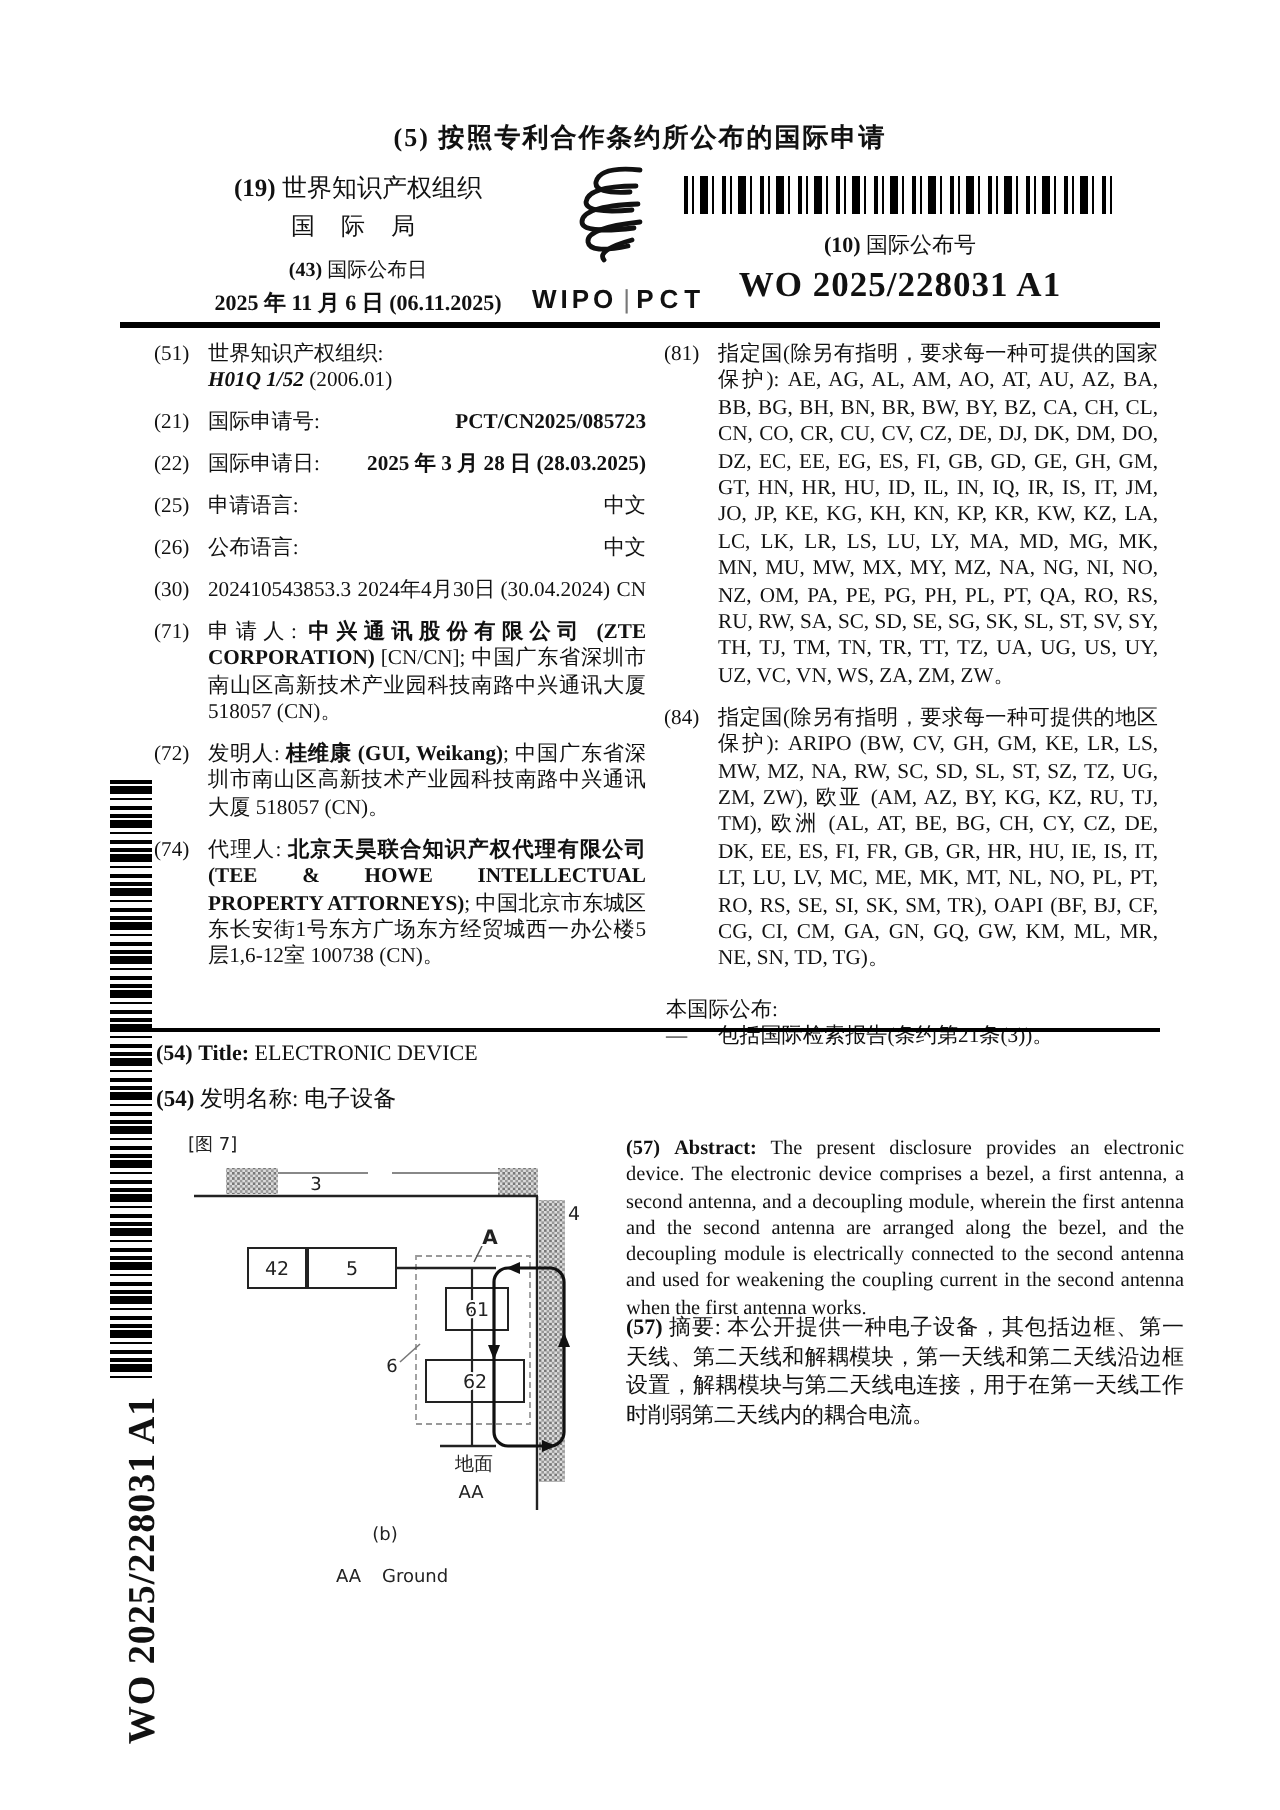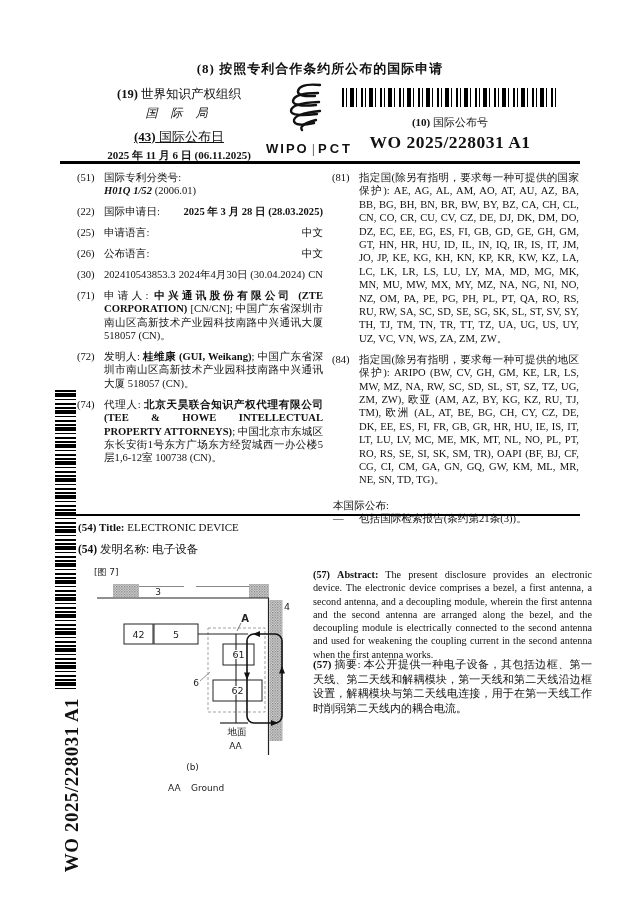--- a/index.html
+++ b/index.html
@@ -6,22 +6,22 @@
   .page{position:relative;width:640px;height:905px;background:#fff;color:#111;
         font-family:"Liberation Serif","DejaVu Serif",serif;overflow:hidden;}
   .b{font-weight:bold;}
   .bi{font-weight:bold;font-style:italic;}
 
   
   .h12{position:absolute;left:0;top:60px;width:100%;text-align:center;
        font-size:13px;font-weight:bold;letter-spacing:1px;}
   .h-left{position:absolute;left:88px;top:86px;width:182px;text-align:center;}
   .h-left .l19{font-size:12.5px;}
-  .h-left .l19b{font-size:12px;letter-spacing:5px;margin-top:2px;font-style:italic;}
-  .h-left .l43{font-size:13px;margin-top:6px;text-decoration:underline;}
+  .h-left .l19b{font-size:12px;letter-spacing:5px;margin-top:2px;}
+  .h-left .l43{font-size:10px;margin-top:6px;}
   .h-left .l43v{font-size:11px;font-weight:bold;margin-top:2px;white-space:nowrap;}
   .h-logo{position:absolute;left:266px;top:82px;width:82px;text-align:center;}
   .wordmark{margin-top:3px;font-family:"Liberation Sans","DejaVu Sans",sans-serif;
             font-size:13px;white-space:nowrap;}
   .wordmark .w{font-weight:bold;letter-spacing:2px;}
   .wordmark .sep{color:#777;font-weight:300;margin:0 3px;}
   .wordmark .p{font-weight:600;letter-spacing:3px;}
   .h-right{position:absolute;left:339px;top:88px;width:222px;text-align:center;}
   .barcode-top{height:19px;width:216px;margin:0 auto;
      background:repeating-linear-gradient(90deg,#000 0 2px,#fff 2px 4px,#000 4px 5px,#fff 5px 8px,#000 8px 12px,#fff 12px 14px,#000 14px 15px,#fff 15px 19px);}
@@ -65,21 +65,21 @@
      letter-spacing:0.5px;white-space:nowrap;}
 </style>
 </head>
 <body>
 
 <div class="page">
 
   <div class="side-barcode"></div>
   <div class="side-pubno">WO 2025/228031 A1</div>
 
-  <div class="h12">(8) 按照专利合作条约所公布的国际申请</div>
+  <div class="h12">(5) 按照专利合作条约所公布的国际申请</div>
 
   <div class="h-left">
     <div class="l19">
       <span class="b">(19)</span>
       <span>世界知识产权组织</span>
     </div>
     <div class="l19b">国 际 局</div>
     <div class="l43">
       <span class="b">(43)</span>
       <span>国际公布日</span>
@@ -110,27 +110,34 @@
     </div>
     <div class="pubno">WO 2025/228031 A1</div>
   </div>
 
   <div class="rule rule1"></div>
 
   <div class="col col-left">
 
     <div class="field">
       <span class="num">(51)</span>
-      <div>国际专利分类号:</div>
+      <div>世界知识产权组织:</div>
       <div>
         <span class="bi">H01Q 1/52</span>
         <span>(2006.01)</span>
       </div>
     </div>
 
+    <div class="field">
+      <span class="num">(21)</span>
+      <div class="kv">
+        <span>国际申请号:</span>
+        <span class="b">PCT/CN2025/085723</span>
+      </div>
+    </div>
 
     <div class="field">
       <span class="num">(22)</span>
       <div class="kv">
         <span>国际申请日:</span>
         <span class="b">2025 年 3 月 28 日 (28.03.2025)</span>
       </div>
     </div>
 
     <div class="field">

